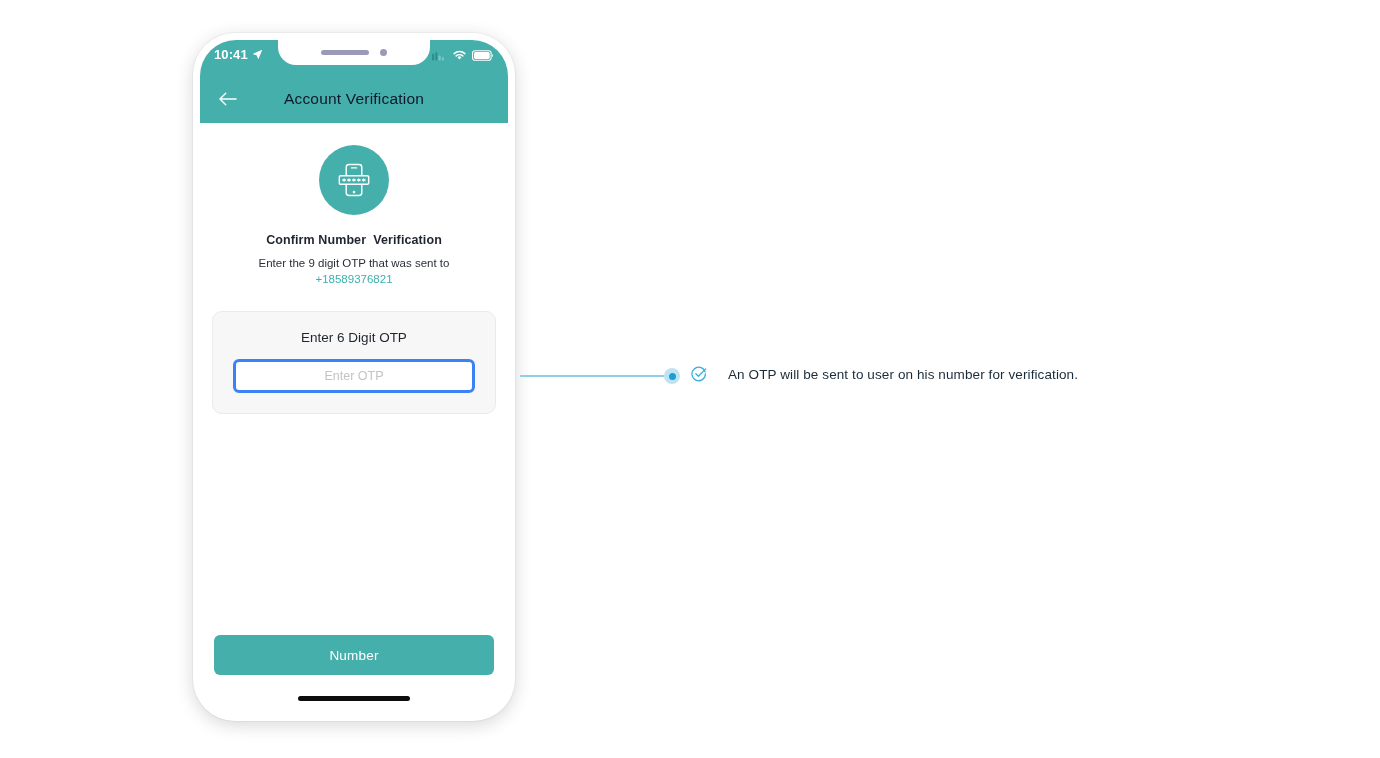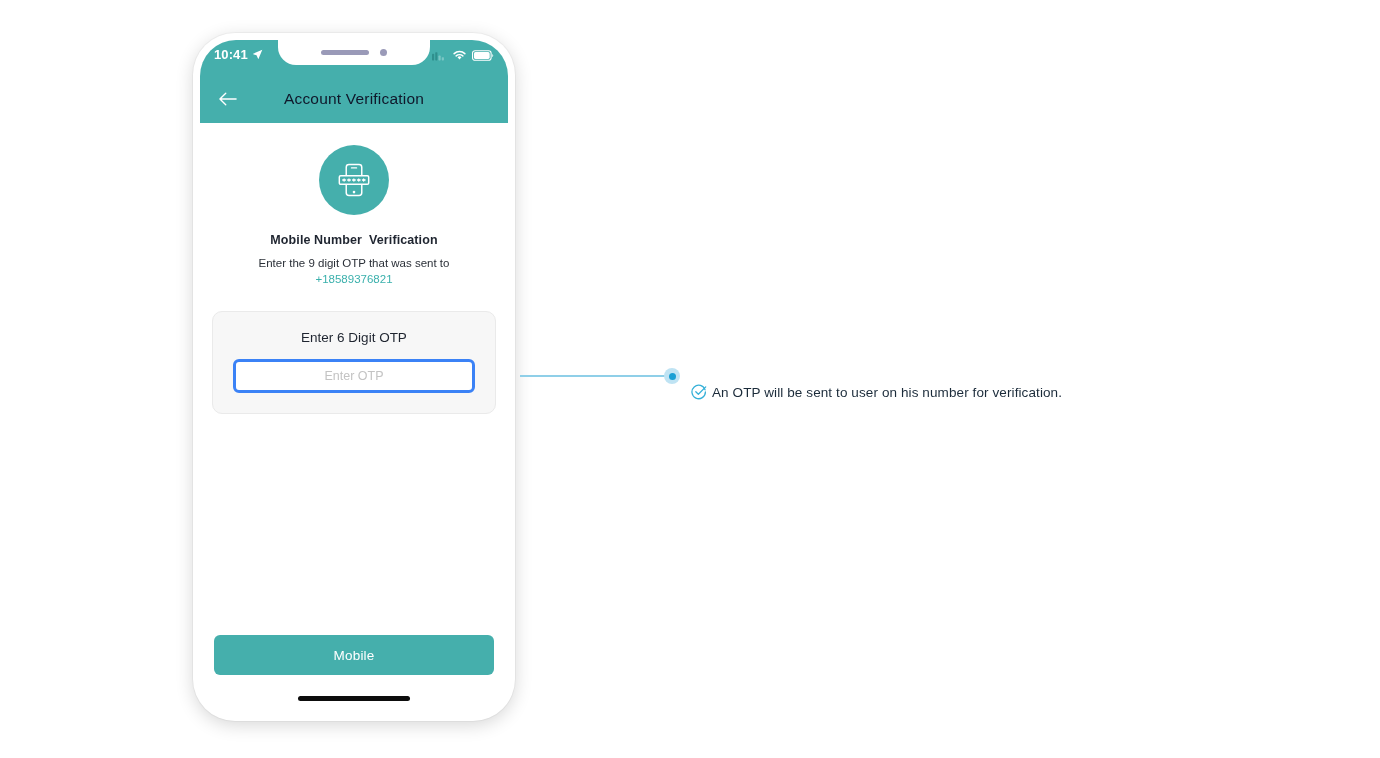--- a/index.html
+++ b/index.html
@@ -245,24 +245,24 @@
   }
   #annotation-dot-core {
     width: 7px;
     height: 7px;
     border-radius: 50%;
     background: #1a9fd4;
   }
   #annotation-row {
     position: absolute;
     left: 691px;
-    top: 384px;
-    display: flex;
-    align-items: center;
-    gap: 5px;
+    top: 366px;
+    display: flex;
+    align-items: center;
+    gap: 21px;
   }
   #annotation-text {
     font-size: 13.5px;
     color: #1b2b3a;
     letter-spacing: 0.1px;
   }
 </style>
 </head>
 <body>
 
@@ -323,30 +323,30 @@
           <g fill="#ffffff">
             <path d="M10.5 19.6 l0.9 1.6 1.7 -0.5 -1.1 1.4 1.1 1.4 -1.7 -0.5 -0.9 1.6 -0.9 -1.6 -1.7 0.5 1.1 -1.4 -1.1 -1.4 1.7 0.5 z"></path>
             <path d="M16.2 19.6 l0.9 1.6 1.7 -0.5 -1.1 1.4 1.1 1.4 -1.7 -0.5 -0.9 1.6 -0.9 -1.6 -1.7 0.5 1.1 -1.4 -1.1 -1.4 1.7 0.5 z"></path>
             <path d="M21.9 19.6 l0.9 1.6 1.7 -0.5 -1.1 1.4 1.1 1.4 -1.7 -0.5 -0.9 1.6 -0.9 -1.6 -1.7 0.5 1.1 -1.4 -1.1 -1.4 1.7 0.5 z"></path>
             <path d="M27.6 19.6 l0.9 1.6 1.7 -0.5 -1.1 1.4 1.1 1.4 -1.7 -0.5 -0.9 1.6 -0.9 -1.6 -1.7 0.5 1.1 -1.4 -1.1 -1.4 1.7 0.5 z"></path>
             <path d="M33.3 19.6 l0.9 1.6 1.7 -0.5 -1.1 1.4 1.1 1.4 -1.7 -0.5 -0.9 1.6 -0.9 -1.6 -1.7 0.5 1.1 -1.4 -1.1 -1.4 1.7 0.5 z"></path>
           </g>
         </svg>
       </div>
 
-      <div id="verify-title">Mobile Number  Verification</div>
+      <div id="verify-title">Confirm Number  Verification</div>
       <div id="verify-subtitle">Enter the 9 digit OTP that was sent to</div>
       <div id="verify-phone">+18589376821</div>
 
       <div id="otp-card">
         <div id="otp-card-title">Enter 6 Digit OTP</div>
         <input id="otp-input" type="text" placeholder="Enter OTP" style="">
       </div>
 
-      <button id="confirm-btn">Mobile</button>
+      <button id="confirm-btn">Number</button>
       <div id="home-indicator"></div>
     </div>
 
   </div>
 </div>
 
 <div id="annotation-connector"></div>
 
 <div id="annotation-dot">
   <div id="annotation-dot-core"></div>

